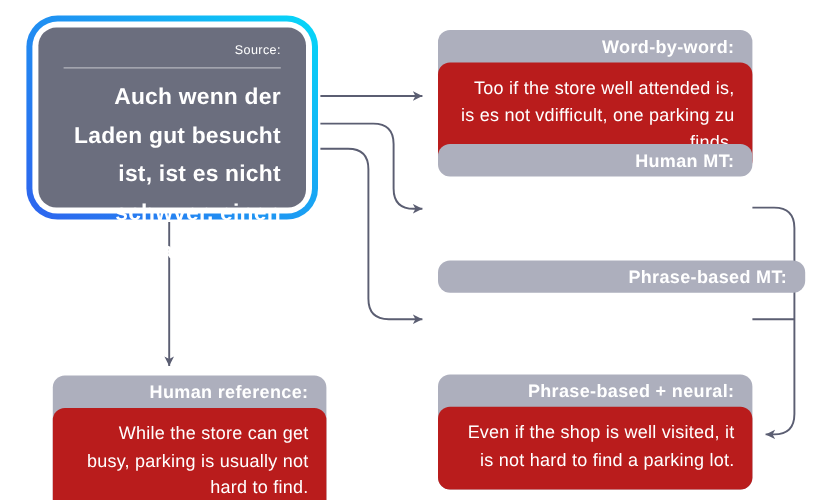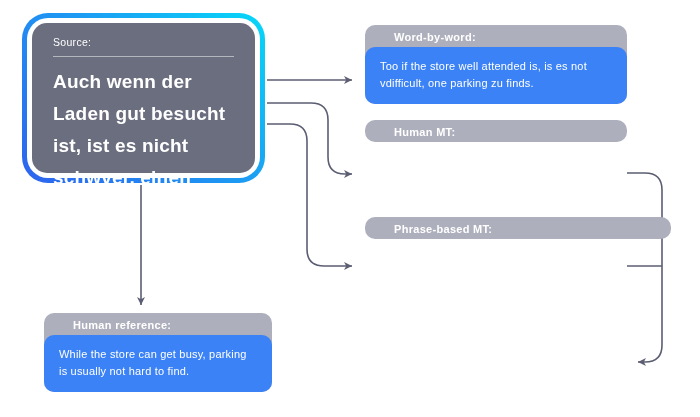--- a/index.html
+++ b/index.html
@@ -1,31 +1,32 @@
 <!DOCTYPE html>
 <html><head>
 <meta charset="utf-8">
 <style>
   html,body { margin:0; padding:0; background:#ffffff; }
   .canvas {
     position:relative; width:700px; height:417px; overflow:hidden;
     background:#ffffff;
     font-family:"Liberation Sans", sans-serif;
+    text-align:right;
   }
   .connectors { position:absolute; left:0; top:0; width:700px; height:417px; pointer-events:none; }
 
   
   .card { position:absolute; border-radius:10px; background:#ADAFBD; box-sizing:border-box; }
   .card-title {
-    color:#ffffff; font-size:11px; font-weight:bold; letter-spacing:.3px;
+    color:#ffffff; font-size:15px; font-weight:bold; letter-spacing:.3px;
     padding:6px 15px 4px 29px; white-space:nowrap;
   }
   .card-body {
-    background:#3b82f6; border-radius:10px; color:#ffffff;
-    font-size:11px; line-height:1.5; letter-spacing:.2px;
+    background:#b91c1c; border-radius:10px; color:#ffffff;
+    font-size:15px; line-height:1.5; letter-spacing:.2px;
     padding:11px 15px 13px 15px;
   }
   .c-word   { left:365px; top:25px;  width:262px; }
   .c-neural { left:365px; top:120px; width:262px; }
   .c-phrase { left:365px; top:217px; width:306px; }
   .c-pbneu  { left:365px; top:312px; width:262px; }
   .c-human  { left:44px;  top:313px; width:228px; }
 
   
   .source-outer {
@@ -79,19 +80,23 @@
   </div>
 
   <div class="card c-neural">
     <div class="card-title">Human MT:</div>
   </div>
 
   <div class="card c-phrase">
     <div class="card-title">Phrase-based MT:</div>
   </div>
 
+  <div class="card c-pbneu">
+    <div class="card-title">Phrase-based + neural:</div>
+    <div class="card-body">Even if the shop is well visited, it is not hard to find a parking lot.</div>
+  </div>
 
   <div class="card c-human">
     <div class="card-title">Human reference:</div>
     <div class="card-body">While the store can get busy, parking is usually not hard to find.</div>
   </div>
 
 </div>
 
 </body></html>

